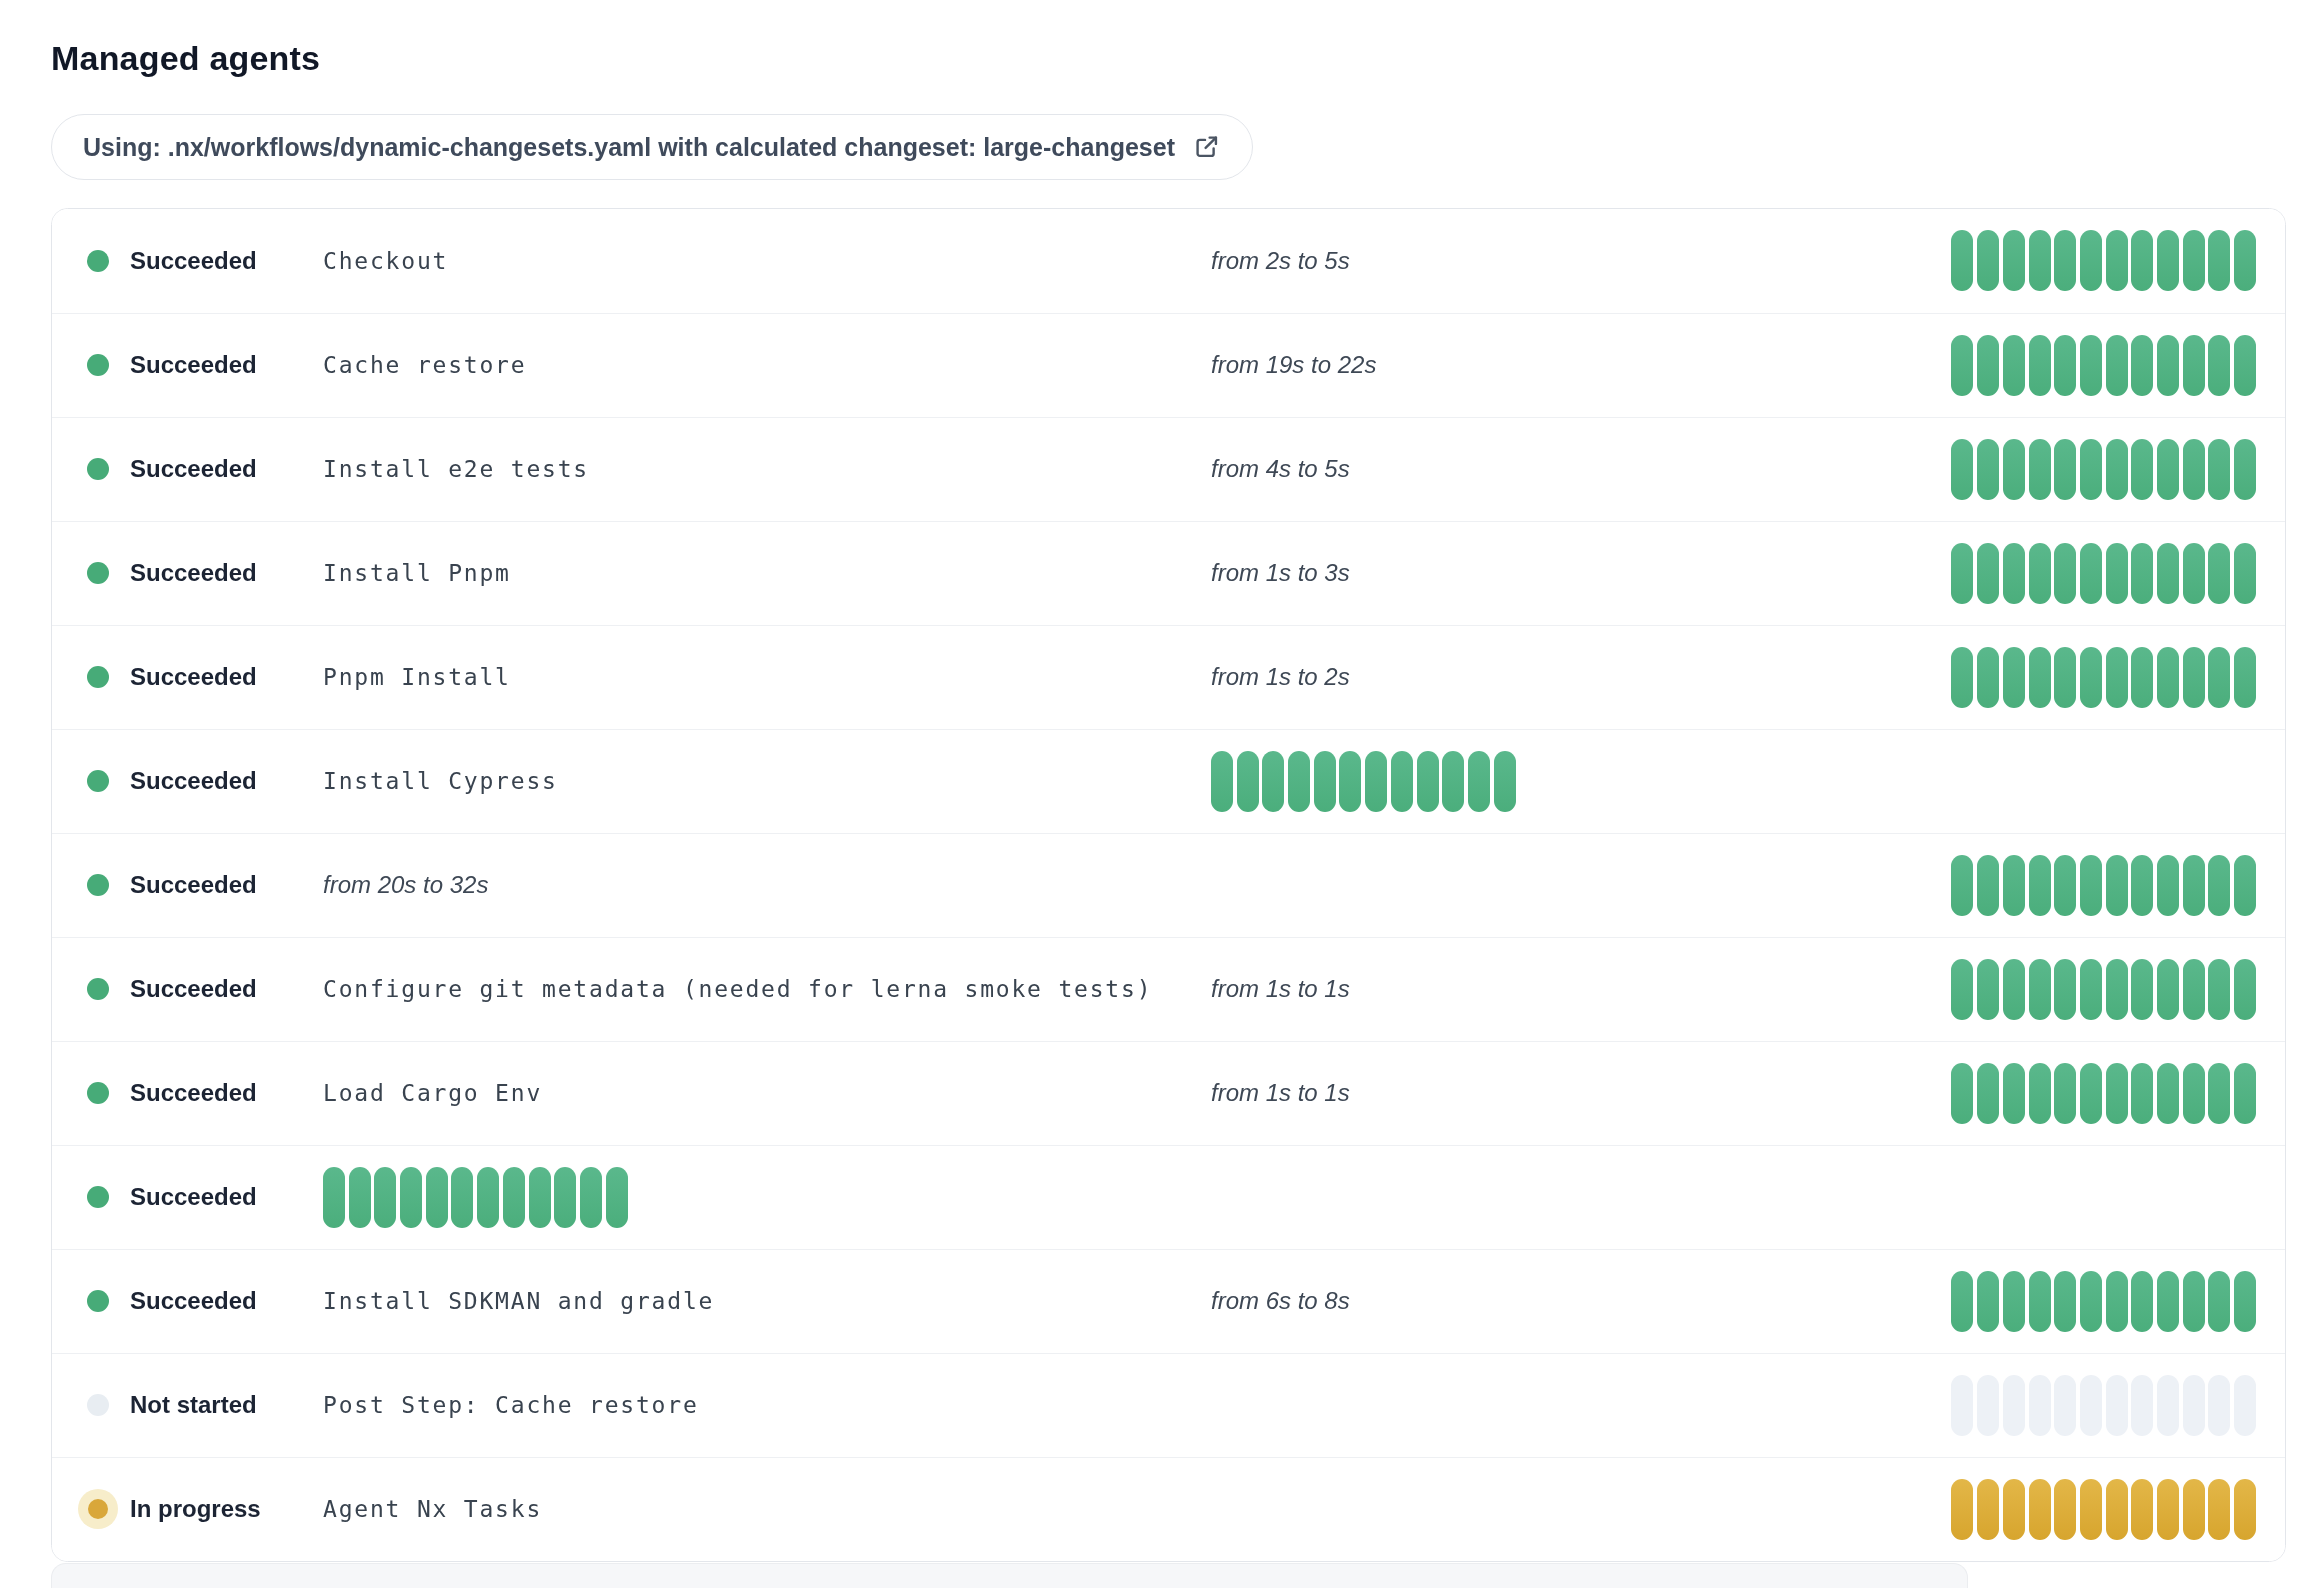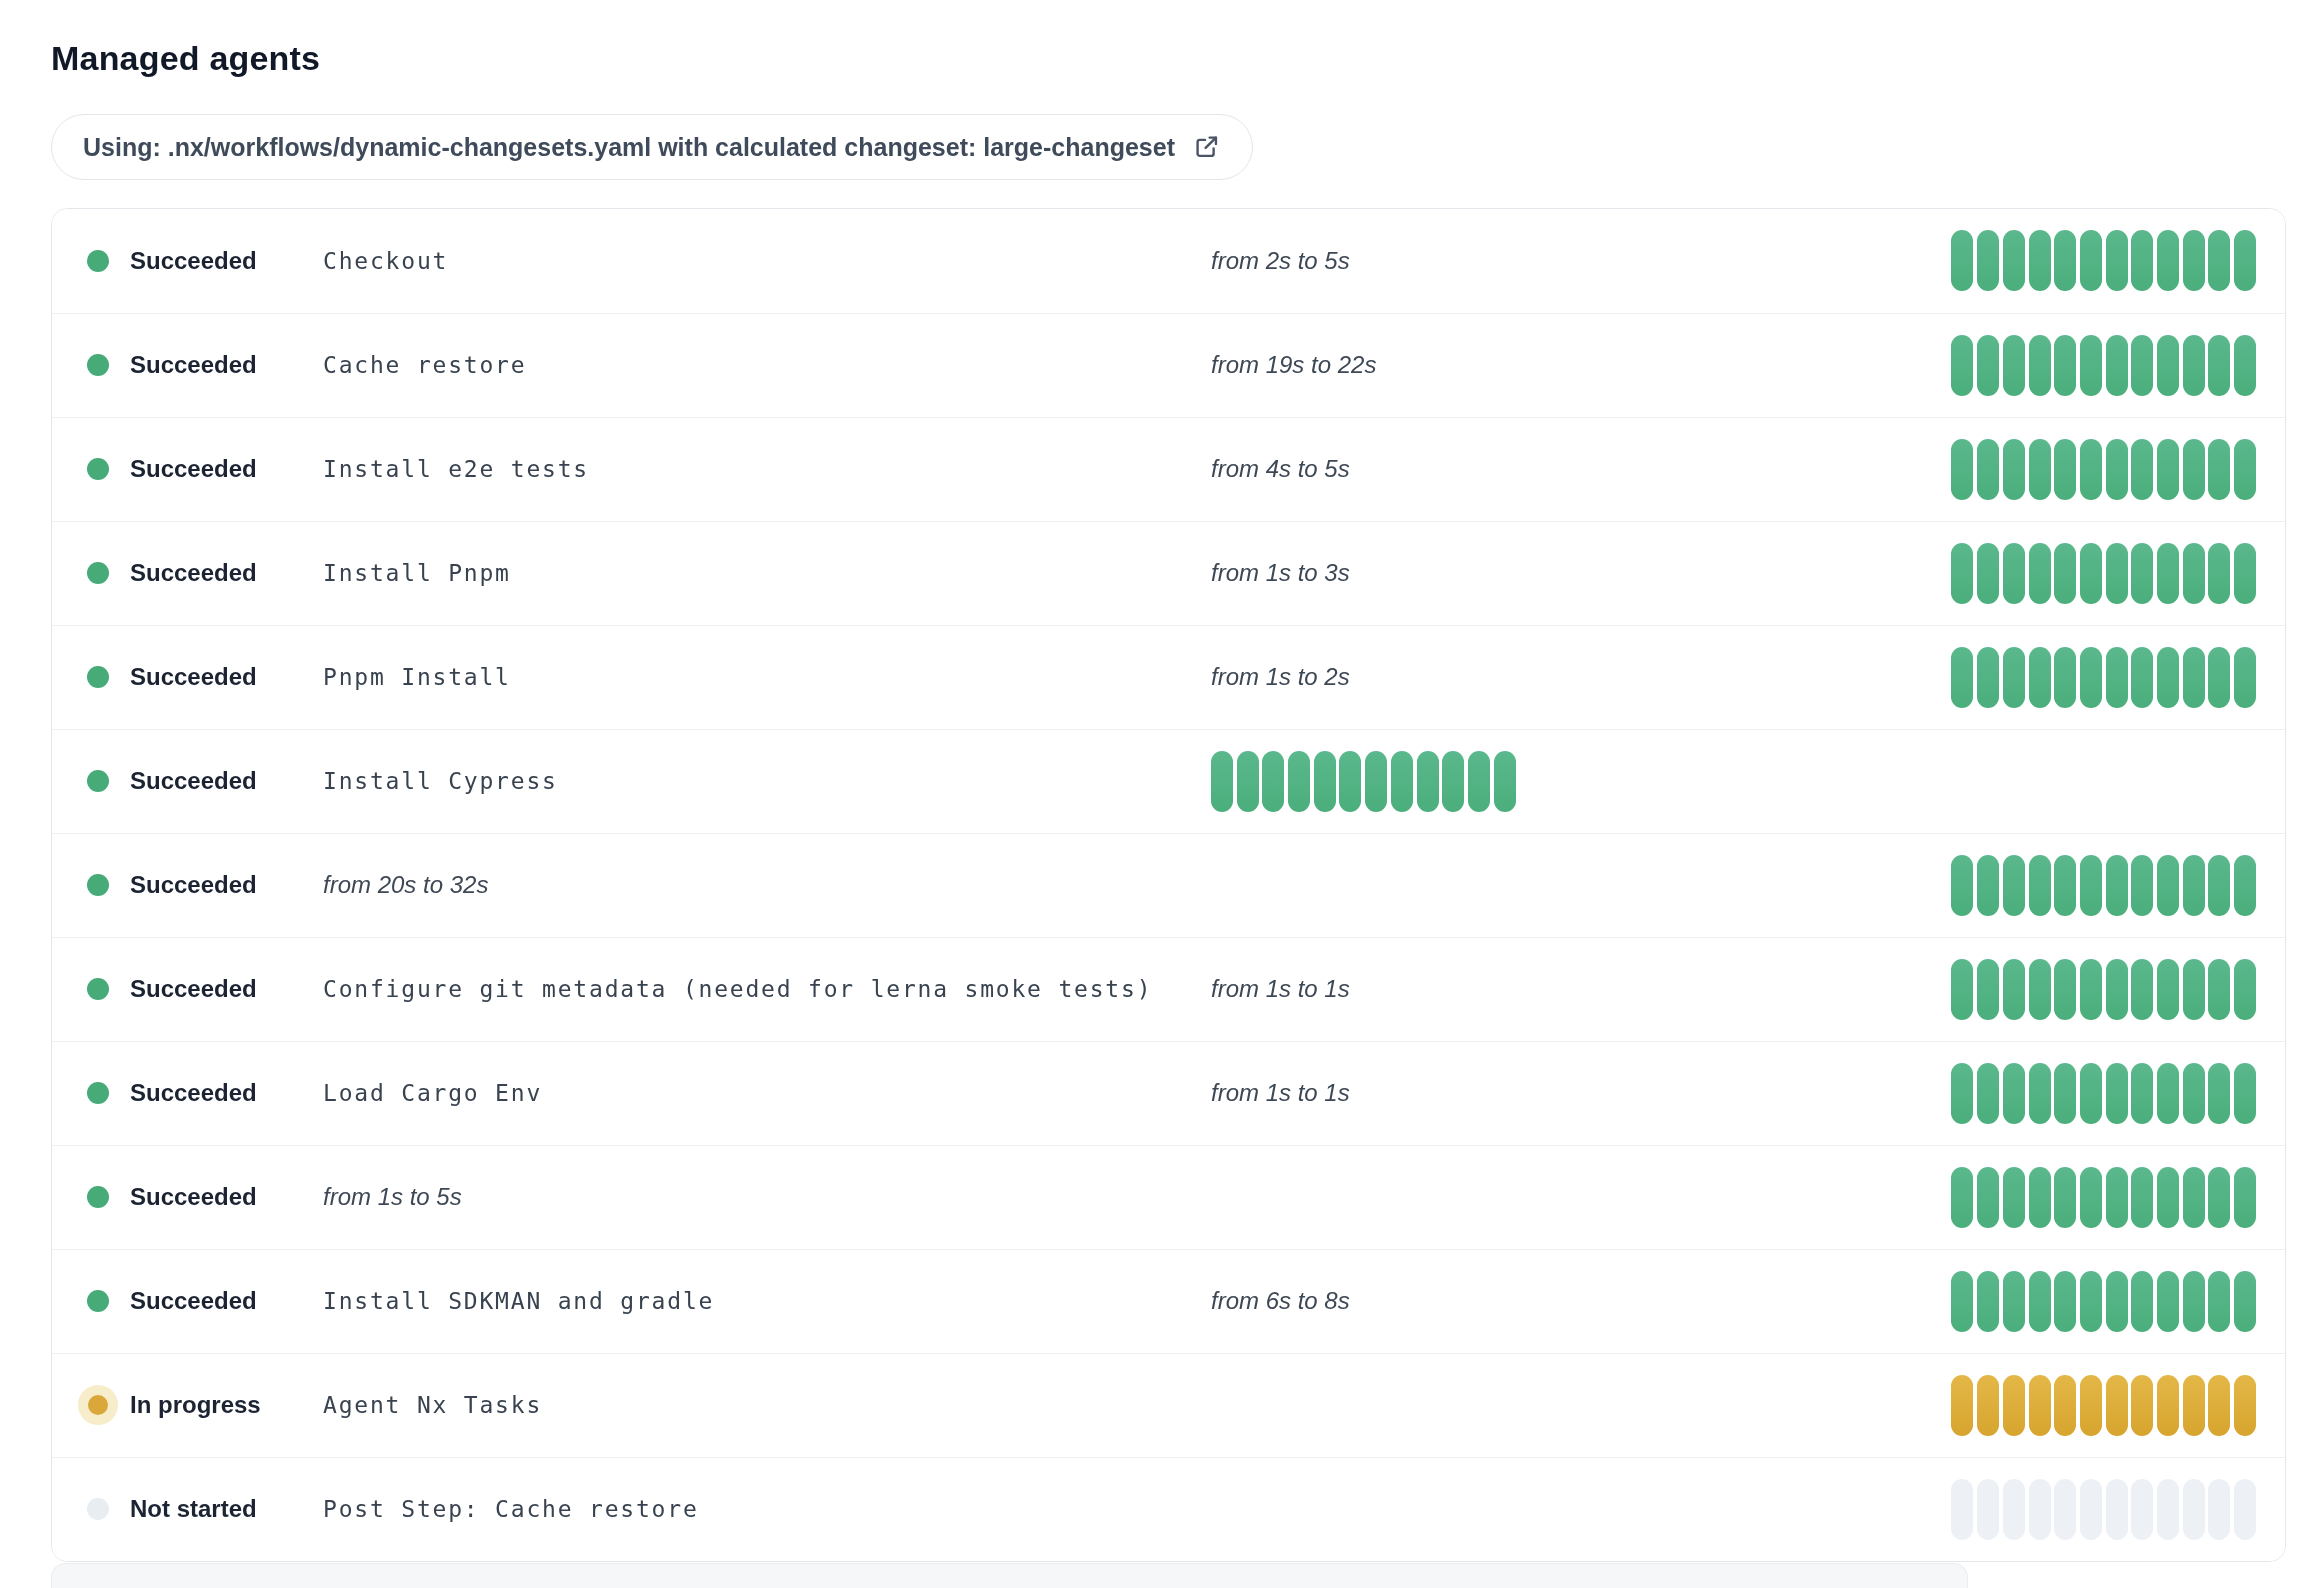--- a/index.html
+++ b/index.html
@@ -367,21 +367,20 @@
           <span class="seg" style="background: linear-gradient(rgb(90, 184, 140), rgb(75, 174, 124));"></span>
           <span class="seg" style="background: linear-gradient(rgb(90, 184, 140), rgb(75, 174, 124));"></span>
         </span>
   </div>
 
   <div class="agent-row">
     <span class="dot-cell">
           <span class="status-dot" style="background: rgb(71, 171, 120);"></span>
         </span>
     <span class="status-cell">Succeeded</span>
-    <span class="timing-cell">from 1s to 5s</span>
     <span class="segments">
           <span class="seg" style="background: linear-gradient(rgb(90, 184, 140), rgb(75, 174, 124));"></span>
           <span class="seg" style="background: linear-gradient(rgb(90, 184, 140), rgb(75, 174, 124));"></span>
           <span class="seg" style="background: linear-gradient(rgb(90, 184, 140), rgb(75, 174, 124));"></span>
           <span class="seg" style="background: linear-gradient(rgb(90, 184, 140), rgb(75, 174, 124));"></span>
           <span class="seg" style="background: linear-gradient(rgb(90, 184, 140), rgb(75, 174, 124));"></span>
           <span class="seg" style="background: linear-gradient(rgb(90, 184, 140), rgb(75, 174, 124));"></span>
           <span class="seg" style="background: linear-gradient(rgb(90, 184, 140), rgb(75, 174, 124));"></span>
           <span class="seg" style="background: linear-gradient(rgb(90, 184, 140), rgb(75, 174, 124));"></span>
           <span class="seg" style="background: linear-gradient(rgb(90, 184, 140), rgb(75, 174, 124));"></span>
@@ -404,20 +403,43 @@
           <span class="seg" style="background: linear-gradient(rgb(90, 184, 140), rgb(75, 174, 124));"></span>
           <span class="seg" style="background: linear-gradient(rgb(90, 184, 140), rgb(75, 174, 124));"></span>
           <span class="seg" style="background: linear-gradient(rgb(90, 184, 140), rgb(75, 174, 124));"></span>
           <span class="seg" style="background: linear-gradient(rgb(90, 184, 140), rgb(75, 174, 124));"></span>
           <span class="seg" style="background: linear-gradient(rgb(90, 184, 140), rgb(75, 174, 124));"></span>
           <span class="seg" style="background: linear-gradient(rgb(90, 184, 140), rgb(75, 174, 124));"></span>
           <span class="seg" style="background: linear-gradient(rgb(90, 184, 140), rgb(75, 174, 124));"></span>
           <span class="seg" style="background: linear-gradient(rgb(90, 184, 140), rgb(75, 174, 124));"></span>
           <span class="seg" style="background: linear-gradient(rgb(90, 184, 140), rgb(75, 174, 124));"></span>
           <span class="seg" style="background: linear-gradient(rgb(90, 184, 140), rgb(75, 174, 124));"></span>
+        </span>
+  </div>
+
+  <div class="agent-row">
+    <span class="dot-cell">
+          <span class="status-dot" style="background: rgb(232, 237, 242);"></span>
+        </span>
+    <span class="status-cell">Not started</span>
+    <span class="name-cell">Post Step: Cache restore</span>
+    <span class="timing-cell"></span>
+    <span class="segments">
+          <span class="seg" style="background: rgb(237, 241, 246);"></span>
+          <span class="seg" style="background: rgb(237, 241, 246);"></span>
+          <span class="seg" style="background: rgb(237, 241, 246);"></span>
+          <span class="seg" style="background: rgb(237, 241, 246);"></span>
+          <span class="seg" style="background: rgb(237, 241, 246);"></span>
+          <span class="seg" style="background: rgb(237, 241, 246);"></span>
+          <span class="seg" style="background: rgb(237, 241, 246);"></span>
+          <span class="seg" style="background: rgb(237, 241, 246);"></span>
+          <span class="seg" style="background: rgb(237, 241, 246);"></span>
+          <span class="seg" style="background: rgb(237, 241, 246);"></span>
+          <span class="seg" style="background: rgb(237, 241, 246);"></span>
+          <span class="seg" style="background: rgb(237, 241, 246);"></span>
         </span>
   </div>
 
   <div class="agent-row">
     <span class="dot-cell">
           <span class="status-halo" style="background: rgb(247, 237, 202);">
             <span class="inner-dot" style="background: rgb(217, 167, 58);"></span>
           </span>
         </span>
     <span class="status-cell">In progress</span>
@@ -431,41 +453,18 @@
           <span class="seg" style="background: linear-gradient(rgb(227, 183, 72), rgb(215, 165, 46));"></span>
           <span class="seg" style="background: linear-gradient(rgb(227, 183, 72), rgb(215, 165, 46));"></span>
           <span class="seg" style="background: linear-gradient(rgb(227, 183, 72), rgb(215, 165, 46));"></span>
           <span class="seg" style="background: linear-gradient(rgb(227, 183, 72), rgb(215, 165, 46));"></span>
           <span class="seg" style="background: linear-gradient(rgb(227, 183, 72), rgb(215, 165, 46));"></span>
           <span class="seg" style="background: linear-gradient(rgb(227, 183, 72), rgb(215, 165, 46));"></span>
           <span class="seg" style="background: linear-gradient(rgb(227, 183, 72), rgb(215, 165, 46));"></span>
           <span class="seg" style="background: linear-gradient(rgb(227, 183, 72), rgb(215, 165, 46));"></span>
         </span>
   </div>
-
-  <div class="agent-row">
-    <span class="dot-cell">
-          <span class="status-dot" style="background: rgb(232, 237, 242);"></span>
-        </span>
-    <span class="status-cell">Not started</span>
-    <span class="name-cell">Post Step: Cache restore</span>
-    <span class="timing-cell"></span>
-    <span class="segments">
-          <span class="seg" style="background: rgb(237, 241, 246);"></span>
-          <span class="seg" style="background: rgb(237, 241, 246);"></span>
-          <span class="seg" style="background: rgb(237, 241, 246);"></span>
-          <span class="seg" style="background: rgb(237, 241, 246);"></span>
-          <span class="seg" style="background: rgb(237, 241, 246);"></span>
-          <span class="seg" style="background: rgb(237, 241, 246);"></span>
-          <span class="seg" style="background: rgb(237, 241, 246);"></span>
-          <span class="seg" style="background: rgb(237, 241, 246);"></span>
-          <span class="seg" style="background: rgb(237, 241, 246);"></span>
-          <span class="seg" style="background: rgb(237, 241, 246);"></span>
-          <span class="seg" style="background: rgb(237, 241, 246);"></span>
-          <span class="seg" style="background: rgb(237, 241, 246);"></span>
-        </span>
-  </div>
 </div>
 
   <div class="next-card-peek"></div>
 
 </div>
 
 
 </body></html>

